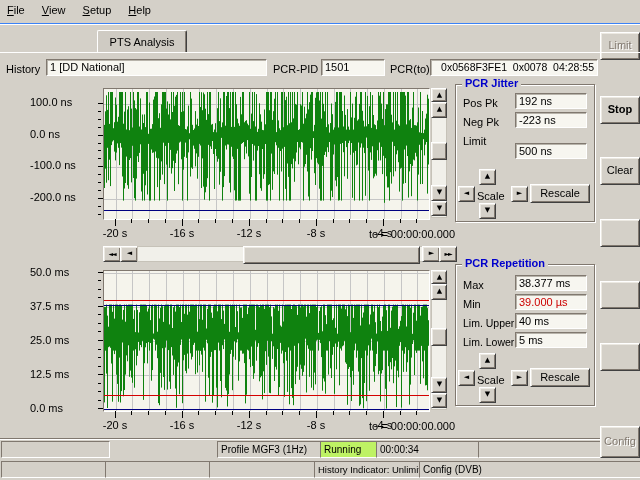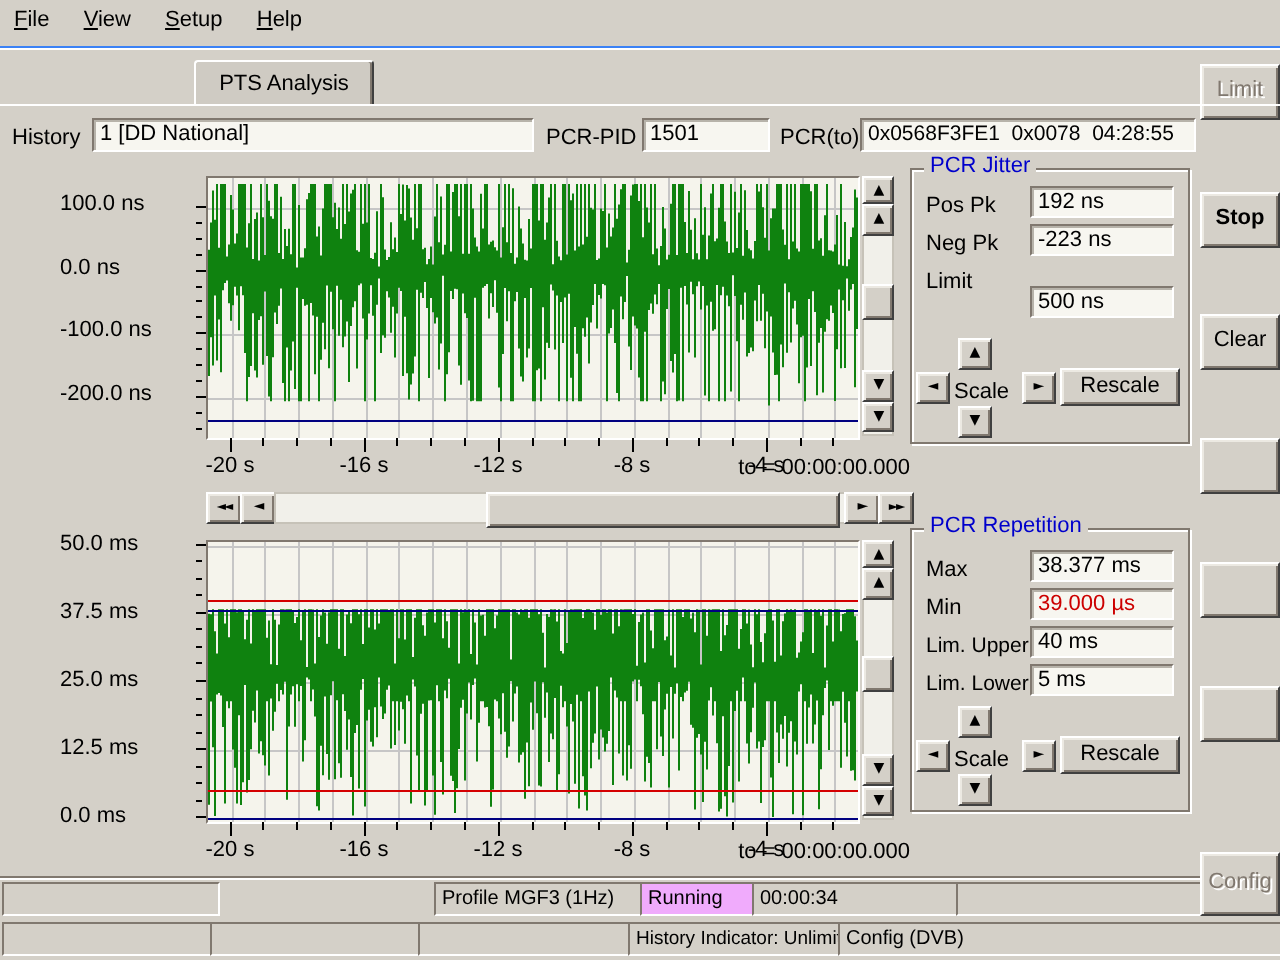--- a/index.html
+++ b/index.html
@@ -25,21 +25,21 @@
   .btn.disabled{color:#80786f;text-shadow:1px 1px 0 #fff;}
   .menu-item{display:inline-block;padding:4px 7px 3px 7px;}
   .menu-item::first-letter{text-decoration:underline;}
   #menubar{box-shadow:0 1px 0 #fff;border-bottom:1px solid #3b82f6;}
   .tab{
     background:#d4d0c8;text-align:center;
     border-top:1px solid #fff;border-left:1px solid #fff;border-right:1px solid #404040;
     box-shadow:inset -1px 0 0 #80786f;
     border-radius:2px 2px 0 0;line-height:22px;
   }
-  .grouptitle{color:#0000cc;font-weight:normal;background:#d4d0c8;padding:0 3px;}
+  .grouptitle{color:#0000cc;font-weight:bold;background:#d4d0c8;padding:0 3px;}
   .groupbox{
     border:1px solid #80786f;
     box-shadow:1px 1px 0 #fff, inset 1px 1px 0 #fff;
   }
   .flabel{line-height:16px;}
   .fbox{
     background:#f7f6f0;border:1px solid;border-color:#80786f #fff #fff #80786f;
     box-shadow:inset 1px 1px 0 #b7b3aa;line-height:14px;padding:0 3px;
     white-space:nowrap;overflow:hidden;
   }
@@ -47,21 +47,21 @@
   .plotbox{
     background:#f5f4ec;
     border:1px solid;border-color:#80786f #fff #fff #80786f;
   }
   .ylab{text-align:left;line-height:11px;}
   .xlab{text-align:center;line-height:11px;}
   .icon{font-family:"DejaVu Sans",sans-serif;}
   .sbbtn{font-size:7px;line-height:12px;text-align:center;padding:0;letter-spacing:-1px;}
   .sbtrack{background:#f1f0ea;border:1px solid #c6c2b8;}
   .arrbtn{font-size:7px;line-height:13px;text-align:center;}
-  .nowrap{white-space:pre;}
+  .nowrap{white-space:pre;text-align:right;}
 </style>
 </head>
 <body>
 
 <div id="app">
 
   <div id="menubar" class="abs" style="left:0;top:0;width:640px;height:23px;">
     <span class="menu-item">File</span>
     <span class="menu-item">View</span>
     <span class="menu-item">Setup</span>
@@ -204,21 +204,21 @@
   <div class="abs raised btn" style="left:600px;top:157px;width:38px;height:26px;line-height:24px;">Clear</div>
   <div class="abs raised btn" style="left:600px;top:219px;width:38px;height:26px;"></div>
   <div class="abs raised btn" style="left:600px;top:281px;width:38px;height:26px;"></div>
   <div class="abs raised btn" style="left:600px;top:343px;width:38px;height:26px;"></div>
   <div class="abs raised btn disabled" style="left:600px;top:426px;width:38px;height:30px;line-height:28px;z-index:5;">Config</div>
 
   <div class="abs" style="left:0;top:438px;width:640px;height:1px;background:#80786f;box-shadow:0 1px 0 #fff;"></div>
 
   <div class="abs cell" style="left:1px;top:441px;width:101px;height:15px;"><span></span></div>
   <div class="abs cell" style="left:217px;top:441px;width:101px;height:15px;">Profile MGF3 (1Hz)</div>
-  <div class="abs cell" style="left:320px;top:441px;width:54px;height:15px;background:#f0abfc;">Running</div>
+  <div class="abs cell" style="left:320px;top:441px;width:54px;height:15px;background:#bef264;">Running</div>
   <div class="abs cell" style="left:376px;top:441px;width:100px;height:15px;">00:00:34</div>
   <div class="abs cell" style="left:478px;top:441px;width:116px;height:15px;"><span></span></div>
 
   <div class="abs cell" style="left:1px;top:461px;width:101px;height:15px;"><span></span></div>
   <div class="abs cell" style="left:105px;top:461px;width:101px;height:15px;"><span></span></div>
   <div class="abs cell" style="left:209px;top:461px;width:102px;height:15px;"><span></span></div>
   <div class="abs cell" style="left:314px;top:461px;width:103px;height:15px;font-size:9.5px;">History Indicator: Unlimited</div>
   <div class="abs cell" style="left:419px;top:461px;width:219px;height:15px;">Config (DVB)</div>
 
 </div>

